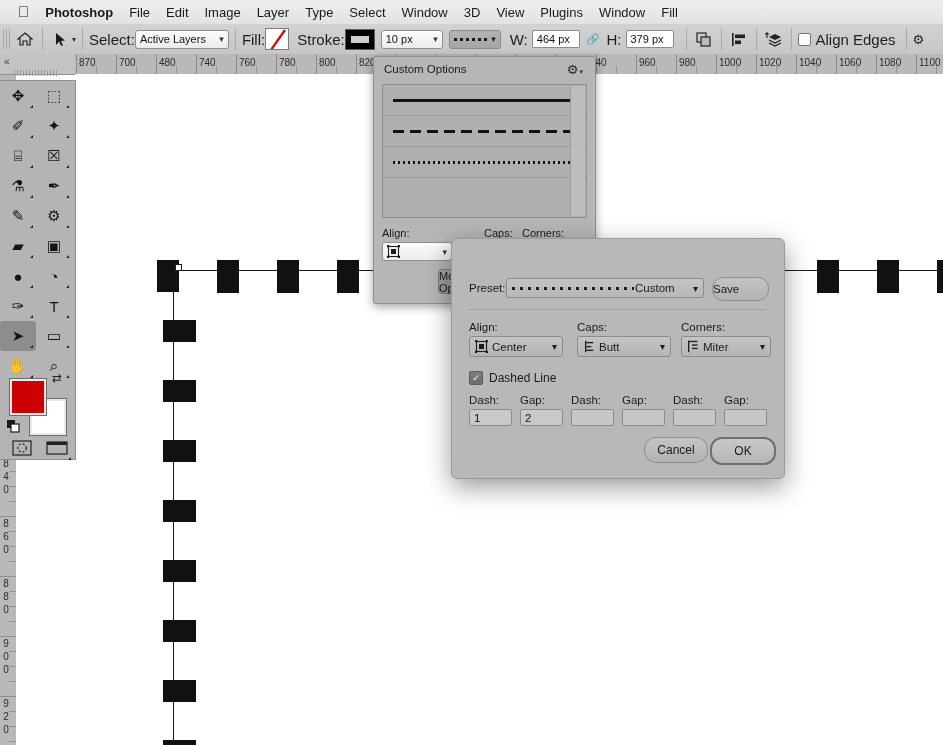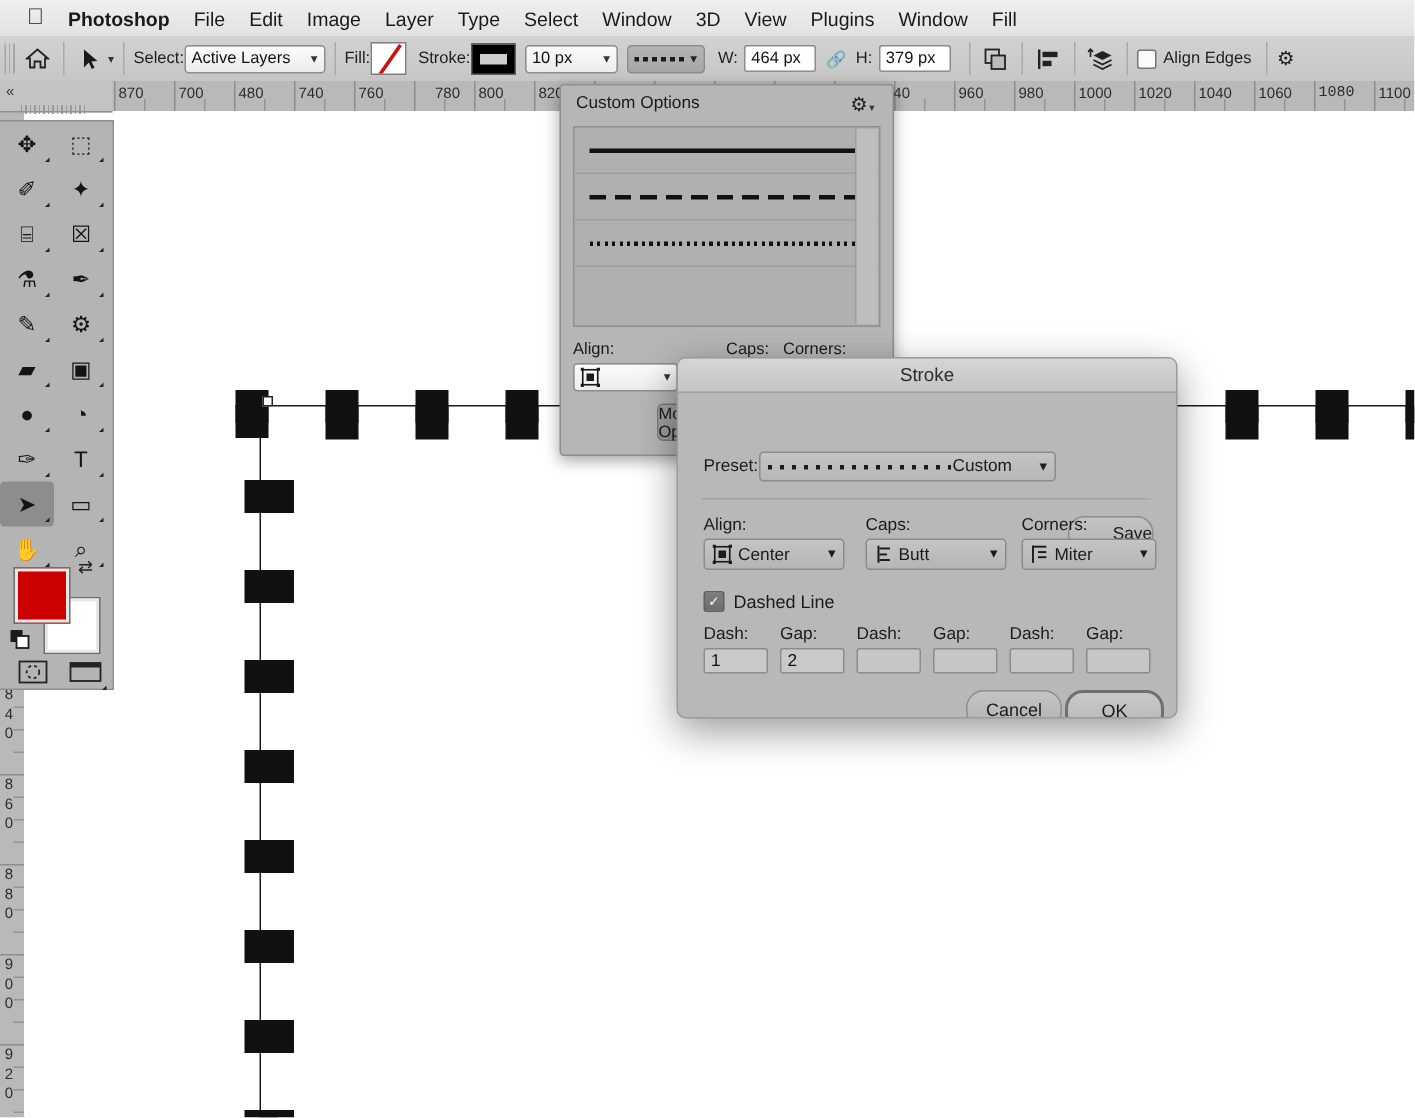--- a/index.html
+++ b/index.html
@@ -26,21 +26,21 @@
     position:absolute;left:0;top:24px;width:943px;height:30px;
     background:linear-gradient(#d2d2d2,#c6c6c6);
     border-bottom:1px solid #9a9a9a;
     display:flex;align-items:center;
     font-size:11px;color:#1e1e1e;
   }
   .grip{width:8px;height:20px;margin:0 3px 0 3px;
     background:repeating-linear-gradient(to right,#9a9a9a 0 1px,transparent 1px 3px);
     opacity:.75;}
   .ob-sep{width:1px;height:22px;background:#aaa;margin:0 6px;}
-  .ob-label{font-size:11px;color:#1e1e1e;}
+  .ob-label{font-size:15px;color:#1e1e1e;}
   .icon-btn{width:22px;height:22px;display:flex;align-items:center;justify-content:center;
     border-radius:3px;}
 
   .tool-preset{width:22px;height:20px;display:flex;align-items:center;justify-content:center;}
   .mini-chev{font-size:8px;color:#333;margin-left:1px;}
 
   .select-box{
     height:19px;background:linear-gradient(#fcfcfc,#ececec);
     border:1px solid #8e8e8e;border-radius:3px;
     display:flex;align-items:center;padding:0 4px;font-size:11px;color:#111;
@@ -169,21 +169,21 @@
   #sd-preset{position:absolute;left:54px;top:39px;width:198px;height:20px;
     background:linear-gradient(#c4c4c4,#b7b7b7);border:1px solid #8b8b8b;border-radius:3px;
     display:flex;align-items:center;padding:0 5px;box-sizing:border-box;font-size:11.5px;}
   #sd-preset .pdots{flex:0 0 auto;height:3px;width:122px;
     background:repeating-linear-gradient(to right,#1b1b1b 0 3px,transparent 3px 8px);
     margin-right:1px;}
   #sd-preset .ptxt{font-size:11.5px;}
   #sd-preset .chev{margin-left:auto;font-size:10px;}
   #sd-save{position:absolute;left:260px;top:38px;width:55px;height:22px;
     background:linear-gradient(#c3c3c3,#b3b3b3);border:1px solid #8d8d8d;border-radius:11px;
-    display:flex;align-items:center;justify-content:flex-end;font-size:11.5px;margin-top:44px;}
+    display:flex;align-items:center;justify-content:flex-start;font-size:11.5px;}
   #sd-divider{position:absolute;left:16px;top:70px;width:299px;height:1px;background:#a4a4a4;}
 
   .sd-lbl{position:absolute;font-size:11.5px;color:#1b1b1b;}
   .sd-sel{position:absolute;height:21px;background:linear-gradient(#c4c4c4,#b5b5b5);
     border:1px solid #8b8b8b;border-radius:3px;display:flex;align-items:center;
     padding:0 5px;box-sizing:border-box;font-size:11.5px;gap:4px;}
   .sd-sel .chev{margin-left:auto;font-size:10px;}
   #align-lbl{left:17px;top:82px;} #align-sel{left:17px;top:97px;width:94px;}
   #caps-lbl{left:125px;top:82px;} #caps-sel{left:125px;top:97px;width:94px;}
   #corners-lbl{left:229px;top:82px;} #corners-sel{left:229px;top:97px;width:90px;}
@@ -314,21 +314,21 @@
     <div class="tick" style="left: 156px;"></div>
     <div class="lbl" style="left: 159px;">480</div>
     <div class="minor" style="left: 176px;"></div>
     <div class="tick" style="left: 196px;"></div>
     <div class="lbl" style="left: 199px;">740</div>
     <div class="minor" style="left: 216px;"></div>
     <div class="tick" style="left: 236px;"></div>
     <div class="lbl" style="left: 239px;">760</div>
     <div class="minor" style="left: 256px;"></div>
     <div class="tick" style="left: 276px;"></div>
-    <div class="lbl" style="left: 290px; text-align: right;">780</div>
+    <div class="lbl" style="left: 279px; text-align: right;">780</div>
     <div class="minor" style="left: 296px;"></div>
     <div class="tick" style="left: 316px;"></div>
     <div class="lbl" style="left: 319px;">800</div>
     <div class="minor" style="left: 336px;"></div>
     <div class="tick" style="left: 356px;"></div>
     <div class="lbl" style="left: 359px;">820</div>
     <div class="minor" style="left: 376px;"></div>
     <div class="tick" style="left: 396px;"></div>
     <div class="lbl" style="left: 399px;">840</div>
     <div class="minor" style="left: 416px;"></div>
@@ -359,21 +359,21 @@
     <div class="tick" style="left: 756px;"></div>
     <div class="lbl" style="left: 759px;">1020</div>
     <div class="minor" style="left: 776px;"></div>
     <div class="tick" style="left: 796px;"></div>
     <div class="lbl" style="left: 799px;">1040</div>
     <div class="minor" style="left: 816px;"></div>
     <div class="tick" style="left: 836px;"></div>
     <div class="lbl" style="left: 839px;">1060</div>
     <div class="minor" style="left: 856px;"></div>
     <div class="tick" style="left: 876px;"></div>
-    <div class="lbl" style="left: 879px; font-family: Liberation Mono, monospace;">1080</div>
+    <div class="lbl" style="left: 879px;">1080</div>
     <div class="minor" style="left: 896px;"></div>
     <div class="tick" style="left: 916px;"></div>
     <div class="lbl" style="left: 919px;">1100</div>
     <div class="minor" style="left: 936px;"></div>
   </div>
 <div id="vruler">
     <div class="tick" style="top: 382px;"></div>
     <div class="vlbl" style="top: 385px;">8</div>
     <div class="vlbl" style="top: 398px;">4</div>
     <div class="vlbl" style="top: 411px;">0</div>
@@ -569,23 +569,20 @@
         <rect x="10.8" y="10.8" width="2.2" height="2.2" fill="#1b1b1b"></rect>
       </svg>
     <span class="chev">▾</span>
   </div>
   <div id="so-more">
     <span>More Options...</span>
   </div>
 </div>
 
 <div id="stroke-dialog">
-  <div id="sd-titlebar">
-    <span>Stroke</span>
-  </div>
   <div id="sd-body">
     <div id="sd-preset-lbl">Preset:</div>
     <div id="sd-preset">
       <span class="pdots"></span>
       <span class="ptxt">Custom</span>
       <span class="chev">▾</span>
     </div>
     <div id="sd-save">
       <span>Save</span>
     </div>

